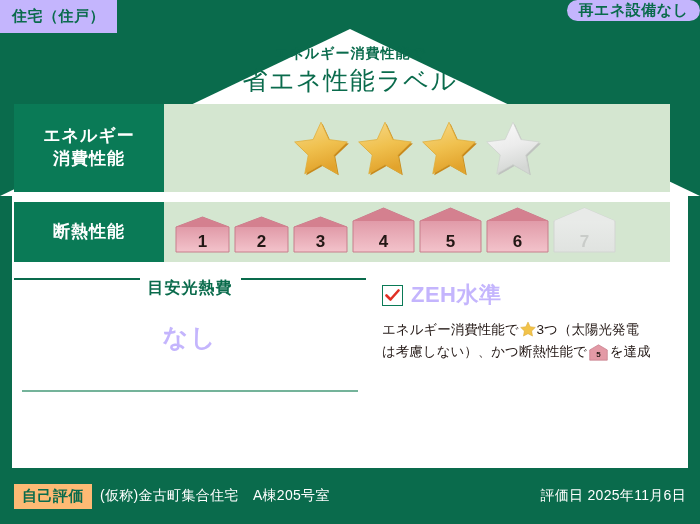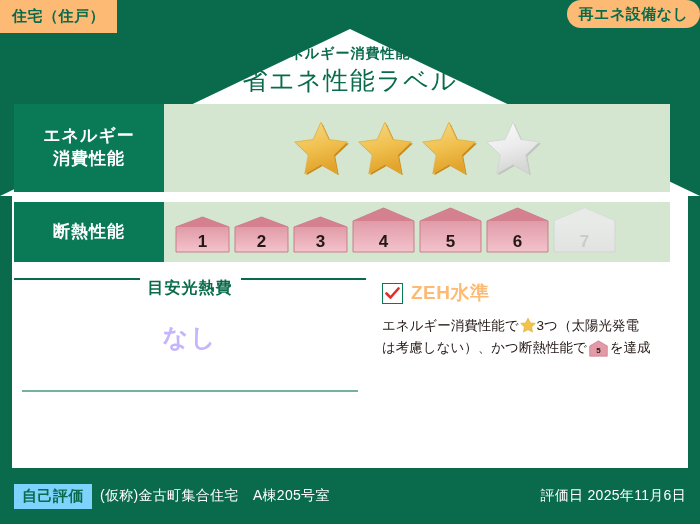--- a/index.html
+++ b/index.html
@@ -11,32 +11,32 @@
     position: relative;
     width: 700px; height: 524px;
     background: #0a6b4c;
     overflow: hidden;
   }
 
   
   .corner-tag {
     position: absolute;
     top: 0;
-    background: #fdba74;
+    background: #c4b5fd;
     color: #0a6b4c;
     font-weight: bold;
     font-size: 15px;
     letter-spacing: 0.5px;
     display: flex;
     align-items: center;
     justify-content: center;
     z-index: 6;
   }
   #tag-left  { left: 0;  width: 117px; height: 33px; }
-  #tag-right { right: 0; width: 133px; height: 28px; border-radius: 15px; }
+  #tag-right { right: 0; width: 133px; height: 21px; border-radius: 15px; }
 
   
   #house {
     position: absolute;
     left: 0; top: 0;
     width: 700px; height: 524px;
     z-index: 2;
   }
   #house svg { display: block; }
 
@@ -172,23 +172,23 @@
   .zeh-check {
     width: 21px; height: 21px;
     border: 1.5px solid #0a7a56;
     background: #ffffff;
     display: flex;
     align-items: center;
     justify-content: center;
     flex: 0 0 auto;
   }
   .zeh-title {
-    color: #fdba74;
-    font-weight: bold;
-    font-size: 19px;
+    color: #c4b5fd;
+    font-weight: bold;
+    font-size: 22px;
     letter-spacing: 0.5px;
   }
   .zeh-desc {
     margin-top: 9px;
     font-size: 13.5px;
     line-height: 1.65;
     color: #231815;
     letter-spacing: 0px;
   }
   .inline-star { vertical-align: -3px; margin: 0 1px; }
@@ -200,21 +200,21 @@
     z-index: 6;
     left: 0; right: 0; bottom: 0;
     height: 56px;
     color: #ffffff;
     display: flex;
     align-items: center;
     padding: 0 14px;
   }
   #footer-left { display: flex; align-items: center; gap: 8px; }
   .self-eval {
-    background: #7dd3fc;
+    background: #fdba74;
     color: #0a6b4c;
     font-weight: bold;
     font-size: 15px;
     padding: 3px 8px;
     letter-spacing: 0.5px;
   }
   .bldg-name { font-size: 14px; letter-spacing: 0.3px; }
   #footer-right {
     margin-left: auto;
     text-align: right;

